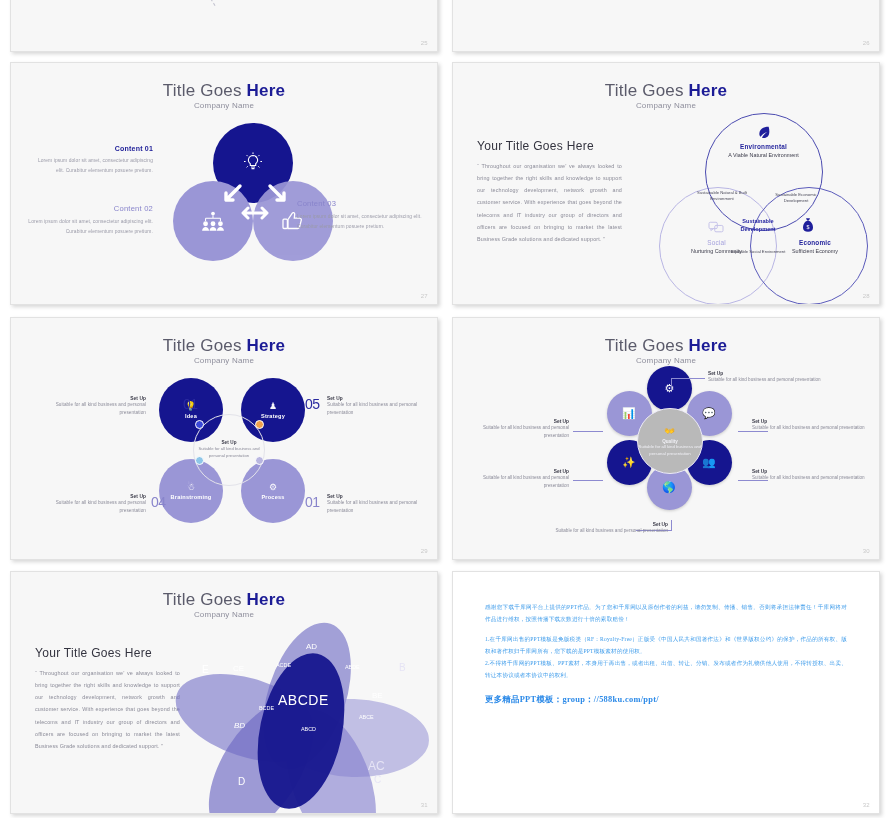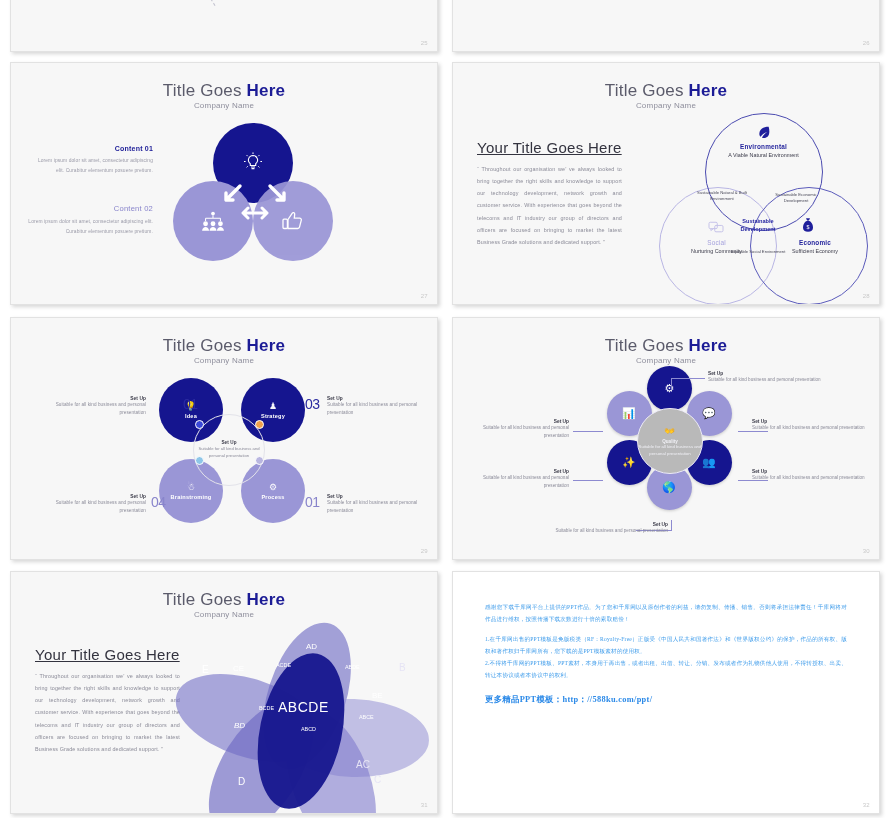--- a/index.html
+++ b/index.html
@@ -38,21 +38,21 @@
   .stitle {
     text-align:center; margin-top:18px;
     font-size:17px; color:#5b5b6b; font-weight:400; letter-spacing:.2px;
   }
   .stitle b { color:#1c1c96; font-weight:700;text-align:right; }
   .ssub {
     text-align:center; font-size:8px; color:#8e8e9c;
     margin-top:0px; letter-spacing:.2px;
   }
 
-  .bodytitle { font-size:15px; color:#33333f; font-weight:400; margin-bottom:7px; letter-spacing:.3px;text-decoration:underline;}
+  .bodytitle { font-size:12px; color:#33333f; font-weight:400; margin-bottom:7px; letter-spacing:.3px;}
   .bodypara {
     font-size:5.4px; color:#8b8b98; line-height:2.25;
     text-align:justify; letter-spacing:.15px;
   }
 
   
   .s25 { position:relative; width:100%; height:100%; }
   .s25 .dash {
     position:absolute; border-top:1px dashed #c2c2cf;
     transform-origin:0 0;
@@ -226,20 +226,24 @@
     </div>
 
     <div class="lbl27" style="left:18px; top:82px; width:124px; text-align:right;">
       <h4 class="c01h">Content 01</h4>
       <p>Lorem ipsum dolor sit amet, consectetur adipiscing elit. Curabitur elementum posuere pretium.</p>
     </div>
     <div class="lbl27" style="left:8px; top:141px; width:134px; text-align:right;">
       <h4 class="c02h">Content 02</h4>
       <p>Lorem ipsum dolor sit amet, consectetur adipiscing elit. Curabitur elementum posuere pretium.</p>
     </div>
+    <div class="lbl27" style="left:286px; top:136px; width:130px; text-align:left;">
+      <h4 class="c03h">Content 03</h4>
+      <p>Lorem ipsum dolor sit amet, consectetur adipiscing elit. Curabitur elementum posuere pretium.</p>
+    </div>
     <div class="pagenum">27</div>
   </div>
 
   <div class="slide r2 cR">
     <div class="stitle">
       <span>Title Goes </span><b>Here</b>
     </div>
     <div class="ssub">Company Name</div>
 
     <div style="position:absolute; left:24px; top:76px; width:145px;">
@@ -320,21 +324,21 @@
       <div class="dot d3"></div>
       <div class="dot d4"></div>
     </div>
 
     <div class="sideblk" style="left:30px; top:78px; width:105px; text-align:right;">
       <div class="st">Set Up</div>
       <div class="sp">Suitable for all kind business and personal presentation</div>
     </div>
     <div class="bignum" style="left:140px; top:78px;margin-left:32px;">01</div>
 
-    <div class="bignum" style="left:294px; top:78px;">03</div>
+    <div class="bignum" style="left:294px; top:78px;">05</div>
     <div class="sideblk" style="left:316px; top:78px; width:105px; text-align:left;">
       <div class="st">Set Up</div>
       <div class="sp">Suitable for all kind business and personal presentation</div>
     </div>
 
     <div class="sideblk" style="left:30px; top:176px; width:105px; text-align:right;">
       <div class="st">Set Up</div>
       <div class="sp">Suitable for all kind business and personal presentation</div>
     </div>
     <div class="bignum lt" style="left:140px; top:176px;">04</div>
@@ -427,43 +431,43 @@
     </div>
 
     <div class="flower">
       <div class="petal pl-1"></div>
       <div class="petal pl-2"></div>
       <div class="petal pl-3"></div>
       <div class="petal pl-4"></div>
       <div class="petal pl-5"></div>
       <div class="petal pl-core"></div>
 
-      <div class="ptxt31" style="left:82px; top:78px; font-size:14px; letter-spacing:.5px;margin-top:7px;">ABCDE</div>
+      <div class="ptxt31" style="left:82px; top:78px; font-size:14px; letter-spacing:.5px;">ABCDE</div>
       <div class="ptxt31" style="left:6px;  top:50px; font-size:10px;">E</div>
       <div class="ptxt31" style="left:203px;top:48px; font-size:10px; color:#e6e4f5;">B</div>
       <div class="ptxt31" style="left:178px;top:160px; font-size:10px; color:#e6e4f5;">C</div>
       <div class="ptxt31" style="left:42px; top:162px; font-size:10px;">D</div>
       <div class="ptxt31" style="left:37px; top:50px; font-size:8px;">CE</div>
       <div class="ptxt31" style="left:110px;top:28px; font-size:8px;">AD</div>
       <div class="ptxt31" style="left:176px;top:77px; font-size:8px;">BE</div>
-      <div class="ptxt31" style="left:160px;top:145px; font-size:10px; color:#e6e4f5;">AC</div>
+      <div class="ptxt31" style="left:172px;top:145px; font-size:12px; color:#e6e4f5;">AC</div>
       <div class="ptxt31" style="left:38px; top:107px; font-size:8px;font-style:italic;">BD</div>
       <div class="ptxt31" style="left:80px; top:48px; font-size:5.4px;">ACDE</div>
       <div class="ptxt31" style="left:149px;top:50px; font-size:5.4px;">ABDE</div>
       <div class="ptxt31" style="left:63px; top:91px; font-size:5.4px;">BCDE</div>
       <div class="ptxt31" style="left:163px;top:100px; font-size:5.4px;">ABCE</div>
       <div class="ptxt31" style="left:105px;top:112px; font-size:5.4px;">ABCD</div>
     </div>
     <div class="pagenum">31</div>
   </div>
 
   <div class="slide r4 cR" style="background:#ffffff;">
     <div class="cr">
       <p>感谢您下载千库网平台上提供的PPT作品。为了您和千库网以及原创作者的利益，请勿复制、传播、销售。否则将承担法律责任！千库网将对作品进行维权，按照传播下载次数进行十倍的索取赔偿！</p>
       <div class="gap"></div>
       <p>1.在千库网出售的PPT模板是免版税类（RF：Royalty-Free）正版受《中国人民共和国著作法》和《世界版权公约》的保护，作品的所有权、版权和著作权归千库网所有，您下载的是PPT模板素材的使用权。</p>
       <p>2.不得将千库网的PPT模板、PPT素材，本身用于再出售，或者出租、出借、转让、分销、发布或者作为礼物供他人使用，不得转授权、出卖、转让本协议或者本协议中的权利。</p>
-      <div class="more">更多精品PPT模板：http：//588ku.com/ppt/</div>
+      <div class="more">更多精品PPT模板：group：//588ku.com/ppt/</div>
     </div>
     <div class="pagenum">32</div>
   </div>
 
 </div>
 
 </body></html>

